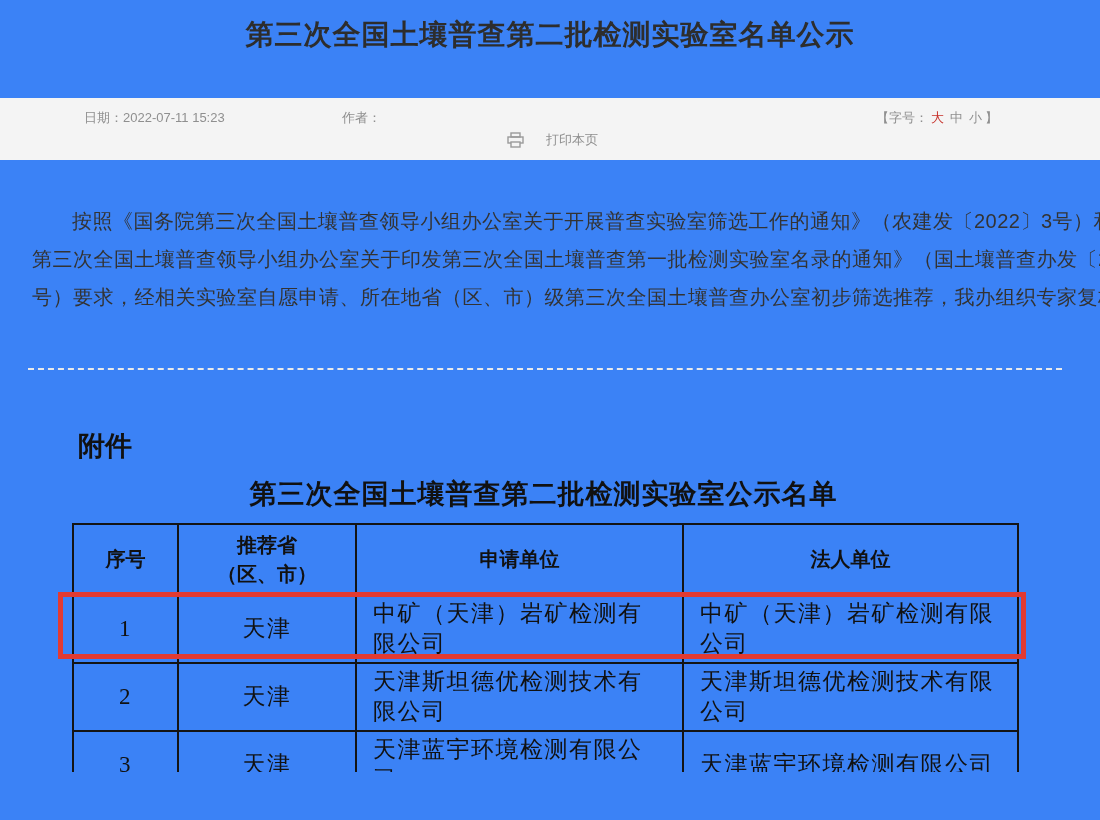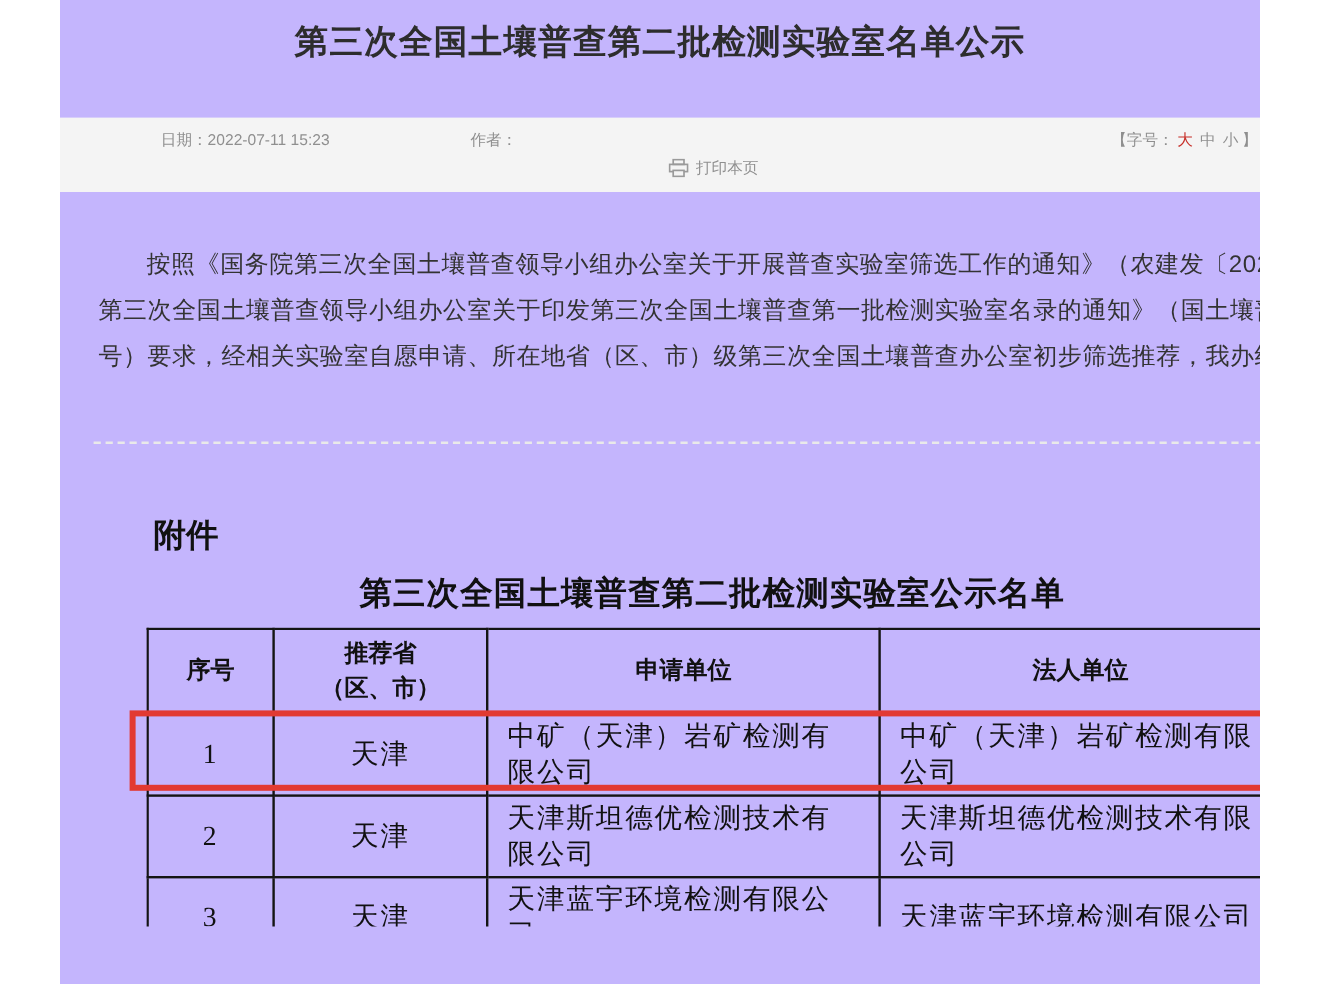--- a/index.html
+++ b/index.html
@@ -1,22 +1,22 @@
 <!DOCTYPE html>
 <html><head>
 <meta charset="utf-8">
 <style>
   * { margin: 0; padding: 0; box-sizing: border-box; }
   html, body { background: #ffffff; }
   .page {
     position: relative;
-    width: 1000px;
+    width: 1100px;
     height: 820px;
     margin: 0 auto;
-    background: #c4b5fd;
+    background: #3b82f6;
     overflow: hidden;
     font-family: "Liberation Sans", sans-serif;
   }
 
   
   .page-title {
     position: absolute;
     top: 16px; left: 0;
     width: 100%;
     text-align: center;
@@ -35,21 +35,21 @@
   }
   .meta-bar span, .meta-bar a { font-size: 13px; color: #8f8f8f; text-decoration: none; }
   .meta-date   { position: absolute; left: 84px;  top: 10px; }
   .meta-author { position: absolute; left: 342px; top: 10px; }
   .meta-source { position: absolute; left: 487px; top: 10px; }
   .meta-fontsize { position: absolute; left: 876px; top: 10px; }
   .meta-fontsize a { margin: 0 3px; cursor: pointer; }
   .meta-fontsize .size-large { color: #c7302a; }
   .meta-print {
     position: absolute; left: 507px; top: 33px;
-    display: flex; align-items: center; gap: 6px;
+    display: flex; align-items: center; gap: 22px;
     cursor: pointer;
   }
   .meta-print svg { display: block; }
 
   
   .article {
     position: absolute;
     top: 202px; left: 32px;
     width: 1058px;
     font-size: 20px;

